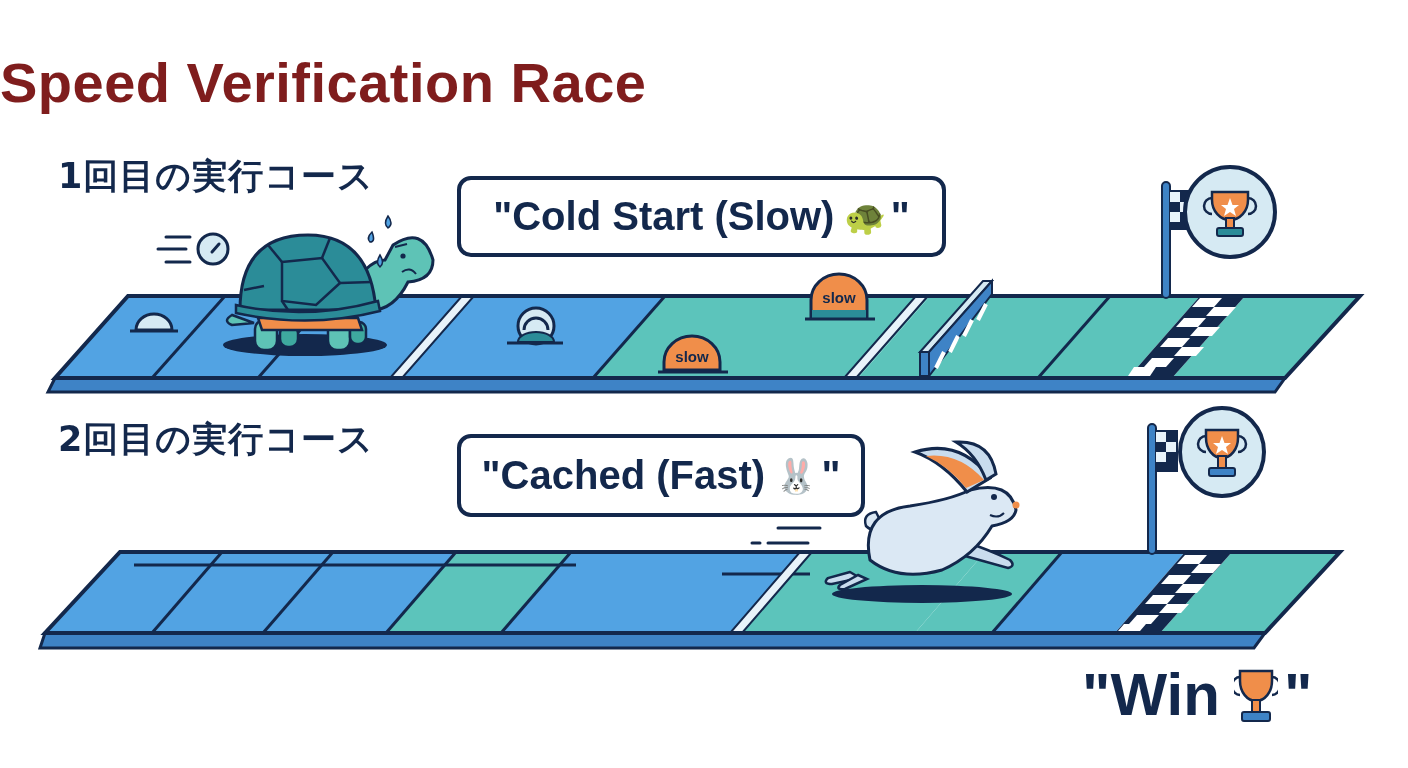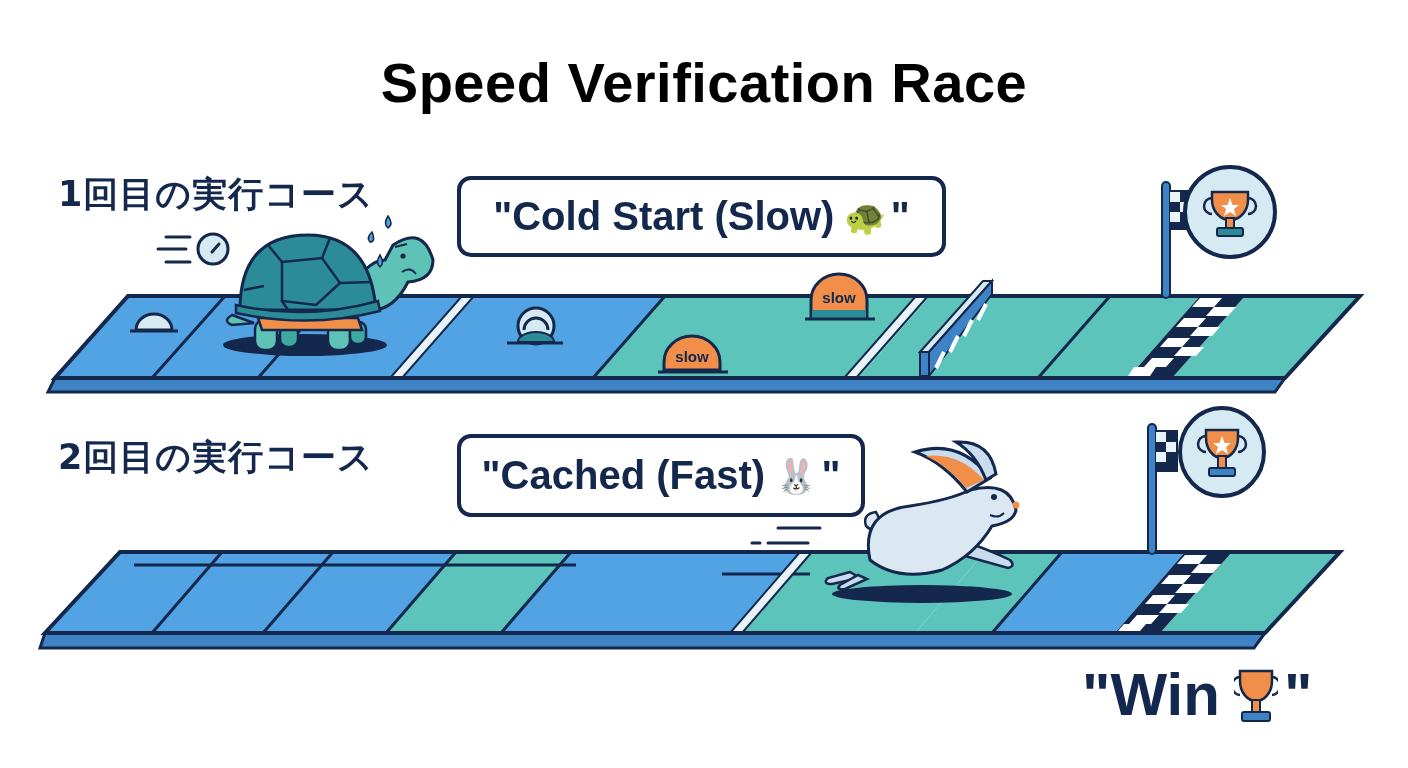--- a/index.html
+++ b/index.html
@@ -1,21 +1,21 @@
 <!DOCTYPE html>
 <html><head>
 <meta charset="utf-8">
 <style>
   html, body { margin: 0; padding: 0; background: #ffffff; }
   body { width: 1408px; height: 768px; position: relative; overflow: hidden;
          font-family: "Liberation Sans", "DejaVu Sans", sans-serif; color: #13284c; }
-  .title { position: absolute; left: 0; top: 50px; width: 1408px; text-align: center;
-           font-size: 56px; font-weight: 700; color: #000000; letter-spacing: 0.5px; }
+  .title { position: absolute; left: 0; top: 50px; width: 1408px; 
+           font-size: 56px; font-weight: 700; color: #7f1d1d; letter-spacing: 0.5px; }
   .course-label { position: absolute; font-family: "DejaVu Sans", sans-serif; font-weight: 700;
-                  font-size: 35px; color: #13284c; letter-spacing: 1px; margin-top: 18px; }
+                  font-size: 35px; color: #13284c; letter-spacing: 1px; }
   #course1 { left: 58px; top: 153px; }
   #course2 { left: 58px; top: 416px; }
   .bubble { position: absolute; border: 4px solid #13284c; border-radius: 14px; background: #fff;
             box-sizing: border-box; display: flex; align-items: center; justify-content: center;
             font-size: 40px; font-weight: 700; color: #13284c; white-space: nowrap; }
   #bubble1 { left: 457px; top: 176px; width: 489px; height: 81px; }
   #bubble2 { left: 457px; top: 434px; width: 408px; height: 83px; }
   .emoji { font-family: "DejaVu Sans", sans-serif; font-size: 34px; margin: 0 4px 0 10px; }
   .win { position: absolute; left: 1082px; top: 660px; font-size: 60px; font-weight: 700; color: #13284c;
          display: flex; align-items: center; }

